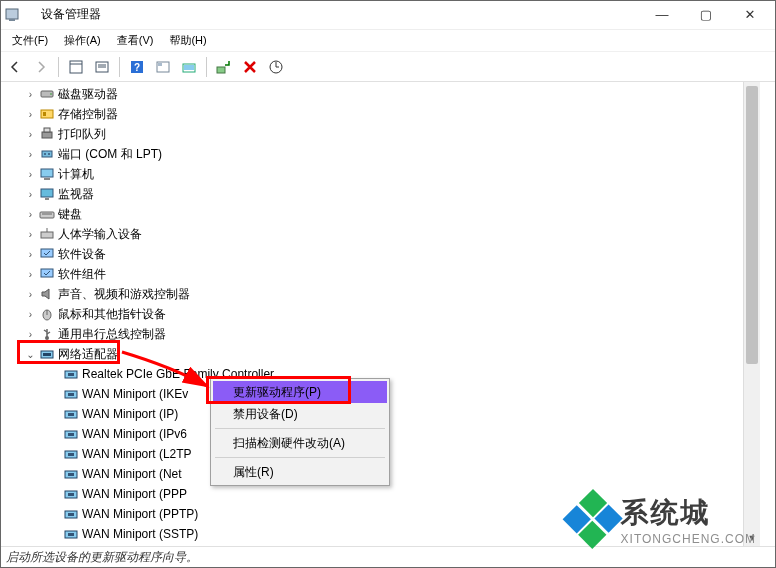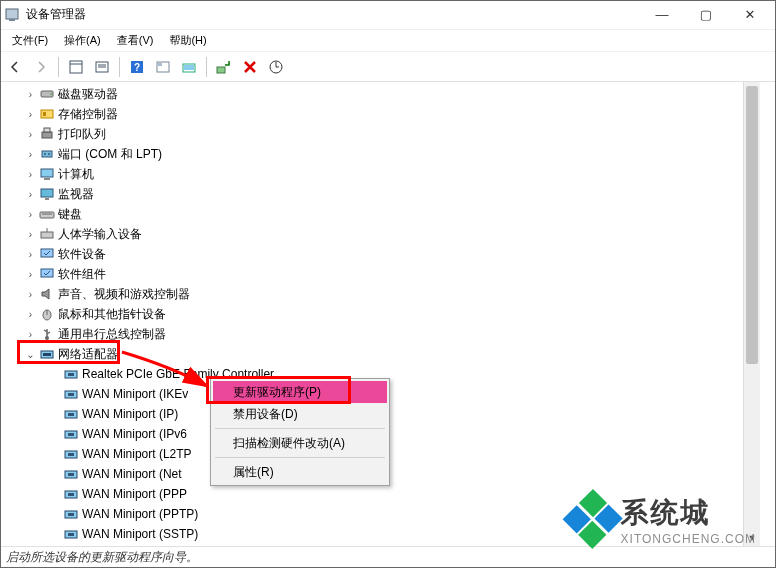--- a/index.html
+++ b/index.html
@@ -1,18 +1,18 @@
 <!DOCTYPE html>
 <html><head>
 <meta charset="utf-8">
 <style>
 * { margin: 0; padding: 0; box-sizing: border-box; font-family: "Microsoft YaHei", "Segoe UI", Tahoma, sans-serif; }
 body { background: #fff; width: 776px; height: 568px; overflow: hidden; position: relative; font-size: 12px; }
 
-.titlebar { height: 30px; display: flex; align-items: center; padding: 0 4px; border-bottom: 1px solid #eee; }
+.titlebar { height: 30px; display: flex; align-items: center; padding: 0 4px; border-bottom: 1px solid #eee; gap: 15px; }
 .titlebar .app-icon { width:16px; height:16px; margin-right:6px; }
 .titlebar .title { flex: 1; font-size: 12px; }
 .titlebar .win-controls { display: flex; gap: 0; }
 .titlebar .win-btn { width: 44px; height: 28px; display:flex; align-items:center; justify-content:center; font-size:13px; color:#333; }
 
 .menubar { height: 22px; display: flex; align-items: center; padding: 0 4px; gap: 0; border-bottom:1px solid #f0f0f0; }
 .menubar .menu-item { padding: 2px 8px; font-size: 11px; }
 
 .toolbar { height: 30px; display: flex; align-items: center; padding: 0 4px; gap: 4px; border-bottom: 1px solid #e0e0e0;}
 .toolbar .tb-btn { width: 22px; height: 22px; display:flex; align-items:center; justify-content:center; border:1px solid transparent; }
@@ -34,21 +34,21 @@
 .child { padding-left:18px; }
 .grandchild { padding-left:42px; }
 
 .hl-red { border:3px solid #ff0000; position:absolute; pointer-events:none; }
 .hl1 { left:17px; top:340px; width:103px; height:24px; }
 .hl2 { left:206px; top:376px; width:145px; height:28px; }
 .arrow-anno { position:absolute; left:112px; top:342px; pointer-events:none; }
 
 .ctx-menu { position:absolute; left:210px; top:378px; width:180px; background:#f2f2f2; border:1px solid #a0a0a0; box-shadow:2px 2px 4px rgba(0,0,0,.25); padding:2px; }
 .ctx-item { height:22px; display:flex; align-items:center; padding:0 20px; font-size:12px; }
-.ctx-item.highlight { background:#ec4899; }
+.ctx-item.highlight { background:#8b5cf6; }
 .ctx-sep { height:1px; background:#d0d0d0; margin:3px 2px; }
 
 .statusbar { position:absolute; left:0; right:0; bottom:0; height:22px; border-top:1px solid #e0e0e0; display:flex; align-items:center; padding:0 6px; font-size:12px; color:#333;font-style:italic;}
 
 .watermark { position:absolute; right:20px; bottom:22px; display:flex; align-items:center; gap:6px; opacity:.95; pointer-events:none;}
 .watermark .wm-icon { display:flex; flex-wrap:wrap; width:44px; height:44px; gap:2px; transform:rotate(45deg);}
 .watermark .wm-icon span { width:20px; height:20px;}
 .watermark .wm-text { display:flex; flex-direction:column; }
 .watermark .wm-main { font-size:28px; font-weight:bold; color:#333; letter-spacing:2px;}
 .watermark .wm-sub { font-size:12px; color:#888; letter-spacing:1px;}

